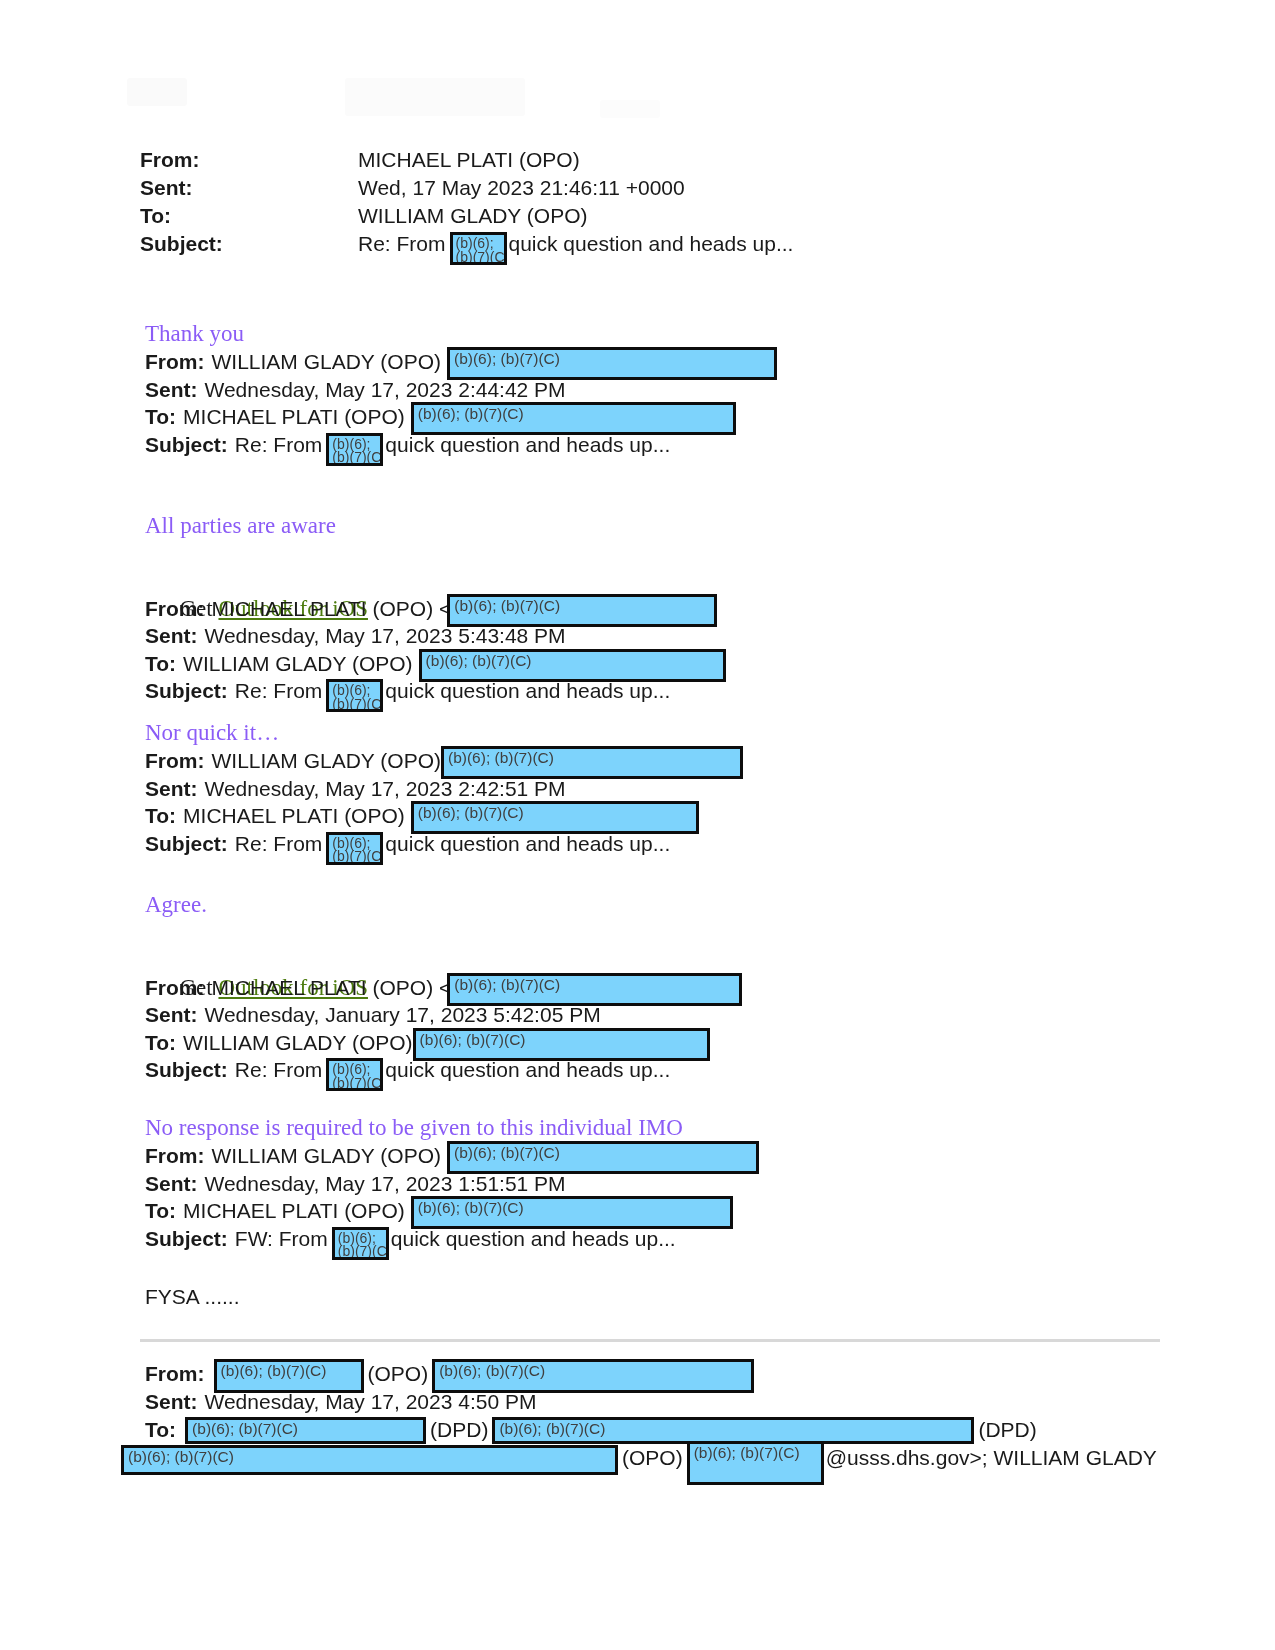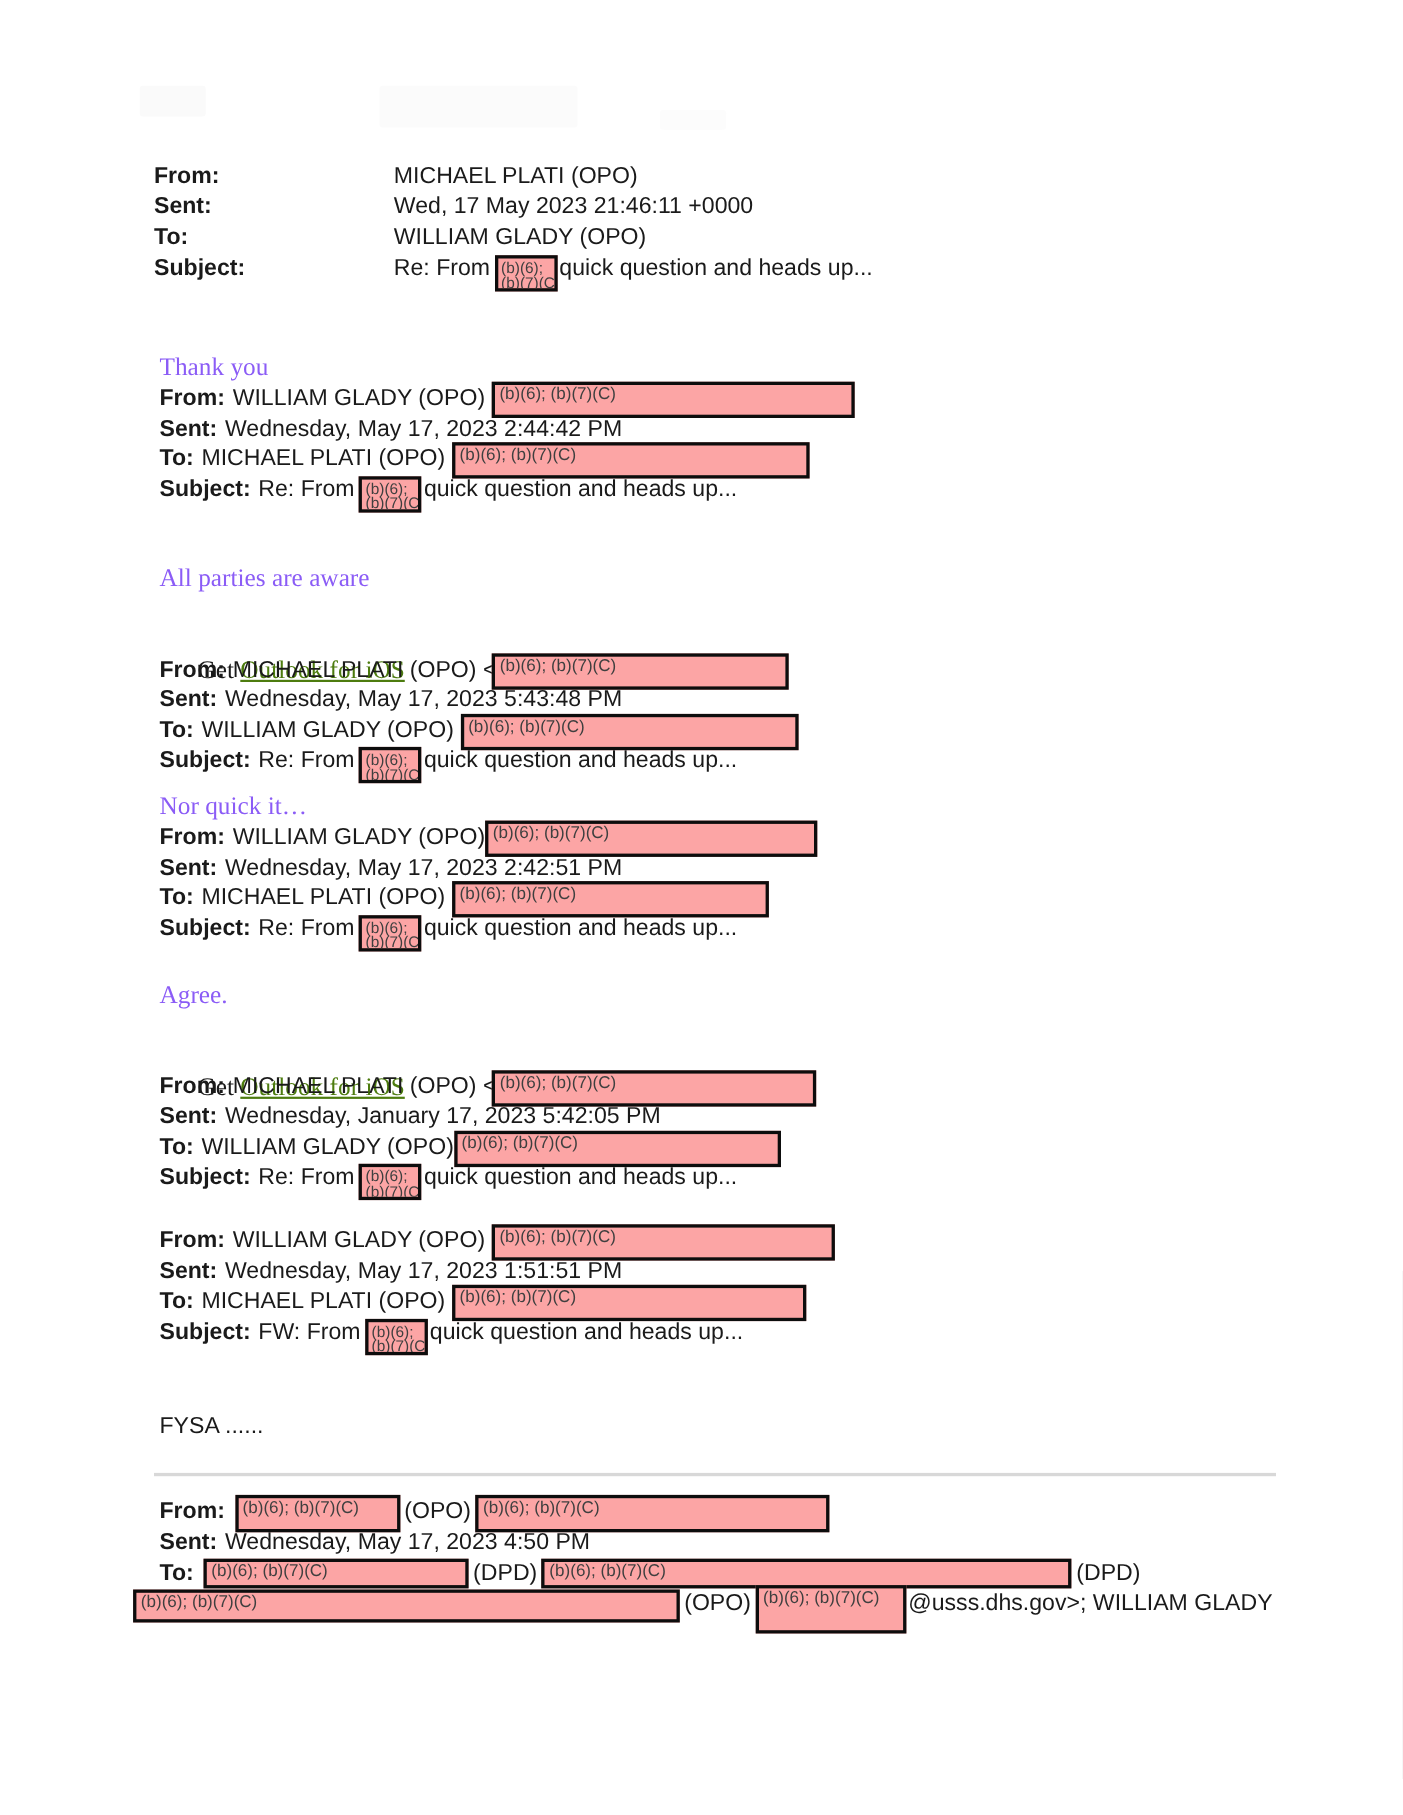--- a/index.html
+++ b/index.html
@@ -19,21 +19,21 @@
   .top-header .hcell { height:28px; font-size:21px; line-height:27px; white-space:pre; }
   .lbl { font-weight:bold; }
 
   
   .meta-line { display:flex; align-items:flex-start; height:27.5px; font-size:21px; line-height:27px; white-space:pre; overflow:visible; }
   .meta-line .lbl { margin-right:7px; flex:none; }
   .meta-line .val { flex:none; }
 
   
   .redact {
-    box-sizing:border-box; flex:none; background:#fca5a5;
+    box-sizing:border-box; flex:none; background:#7dd3fc;
     border:3px solid #0d0d0d; overflow:hidden;
     font-size:15.5px; line-height:16px; color:#3f3f3f;
     padding:1px 4px; height:33px; margin:0 0 0 6px; margin-top:-1px;
   }
   .redact.small {
     width:57px; height:33px; font-size:14px; line-height:13.5px; padding:2px 3px;
     margin:2px 2px 0 4px;
   }
   .redact.small .l2 { display:block; }
 
@@ -161,20 +161,21 @@
       <div class="redact" style="width:297px;margin-left:0"><span>(b)(6); (b)(7)(C)</span></div>
     </div>
     <div class="meta-line">
       <span class="lbl">Subject:</span><span class="val">Re: From</span>
       <span class="redact small"><span>(b)(6);</span><span class="l2">(b)(7)(C</span></span>
       <span class="val">quick question and heads up...</span>
     </div>
   </div>
 
   <div class="msg" style="top:1114px">
+    <div class="body-serif">No response is required to be given to this individual IMO</div>
     <div class="meta-line">
       <span class="lbl">From:</span><span class="val">WILLIAM GLADY (OPO)</span>
       <div class="redact" style="width:312px"><span>(b)(6); (b)(7)(C)</span></div>
     </div>
     <div class="meta-line">
       <span class="lbl">Sent:</span><span class="val">Wednesday, May 17, 2023 1:51:51 PM</span>
     </div>
     <div class="meta-line">
       <span class="lbl">To:</span><span class="val">MICHAEL PLATI (OPO)</span>
       <div class="redact" style="width:322px"><span>(b)(6); (b)(7)(C)</span></div>

